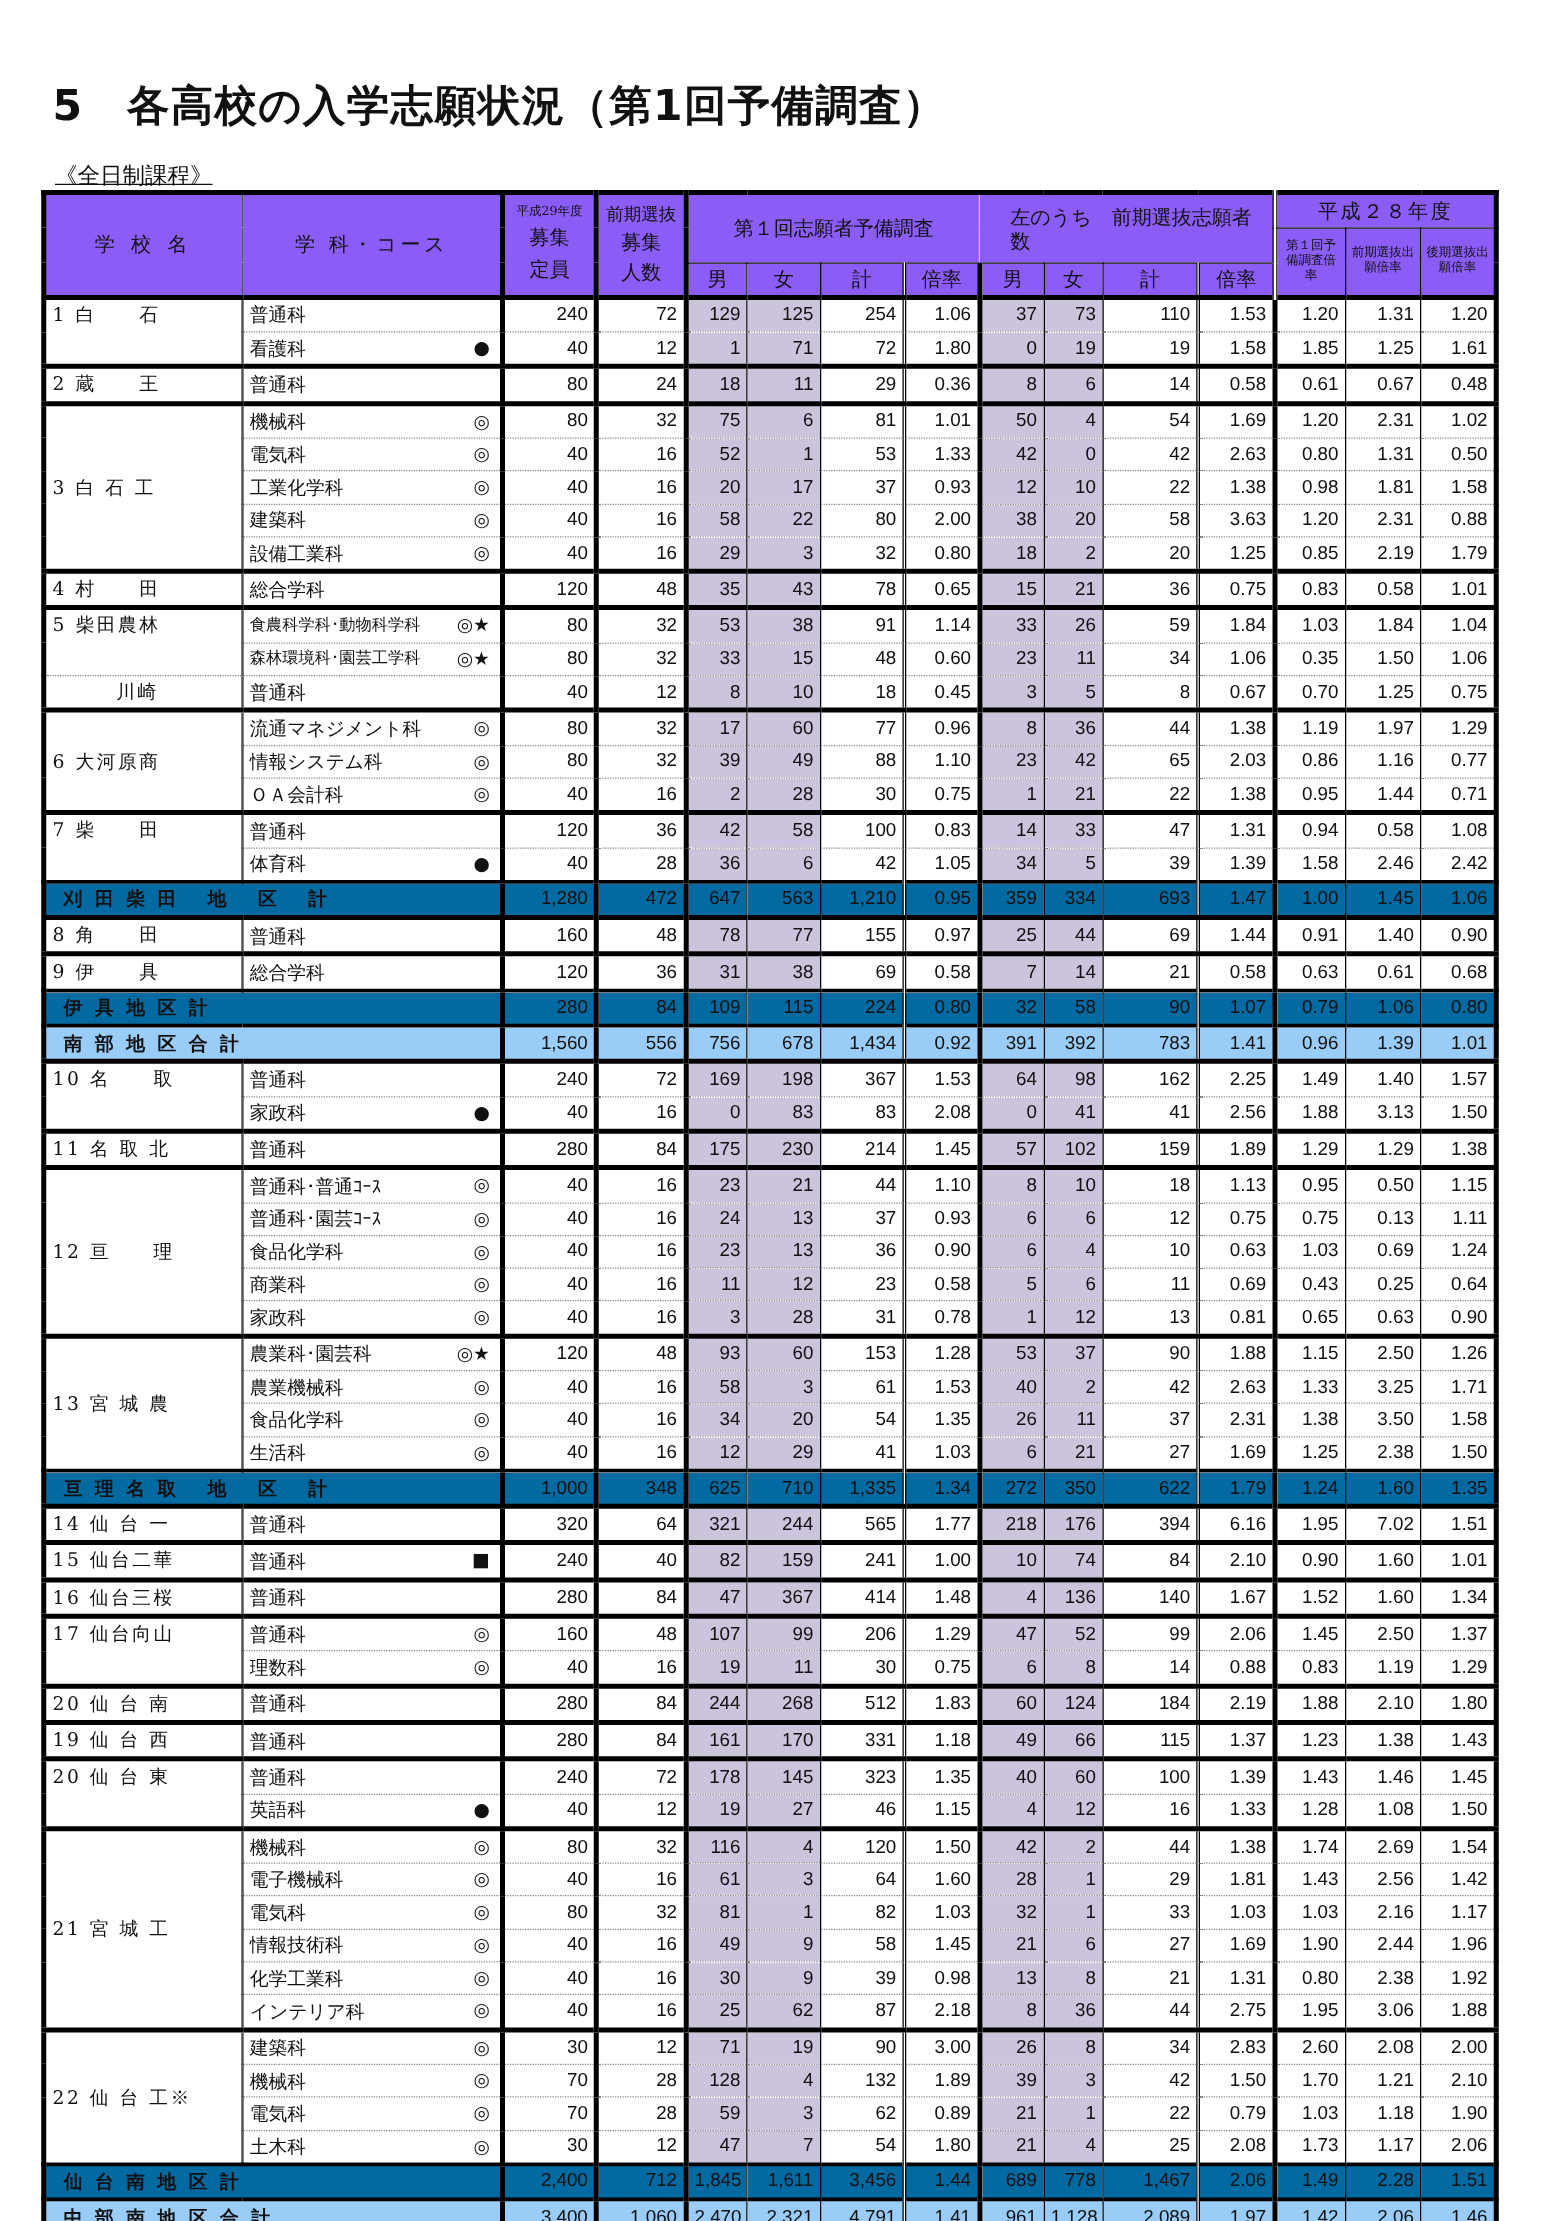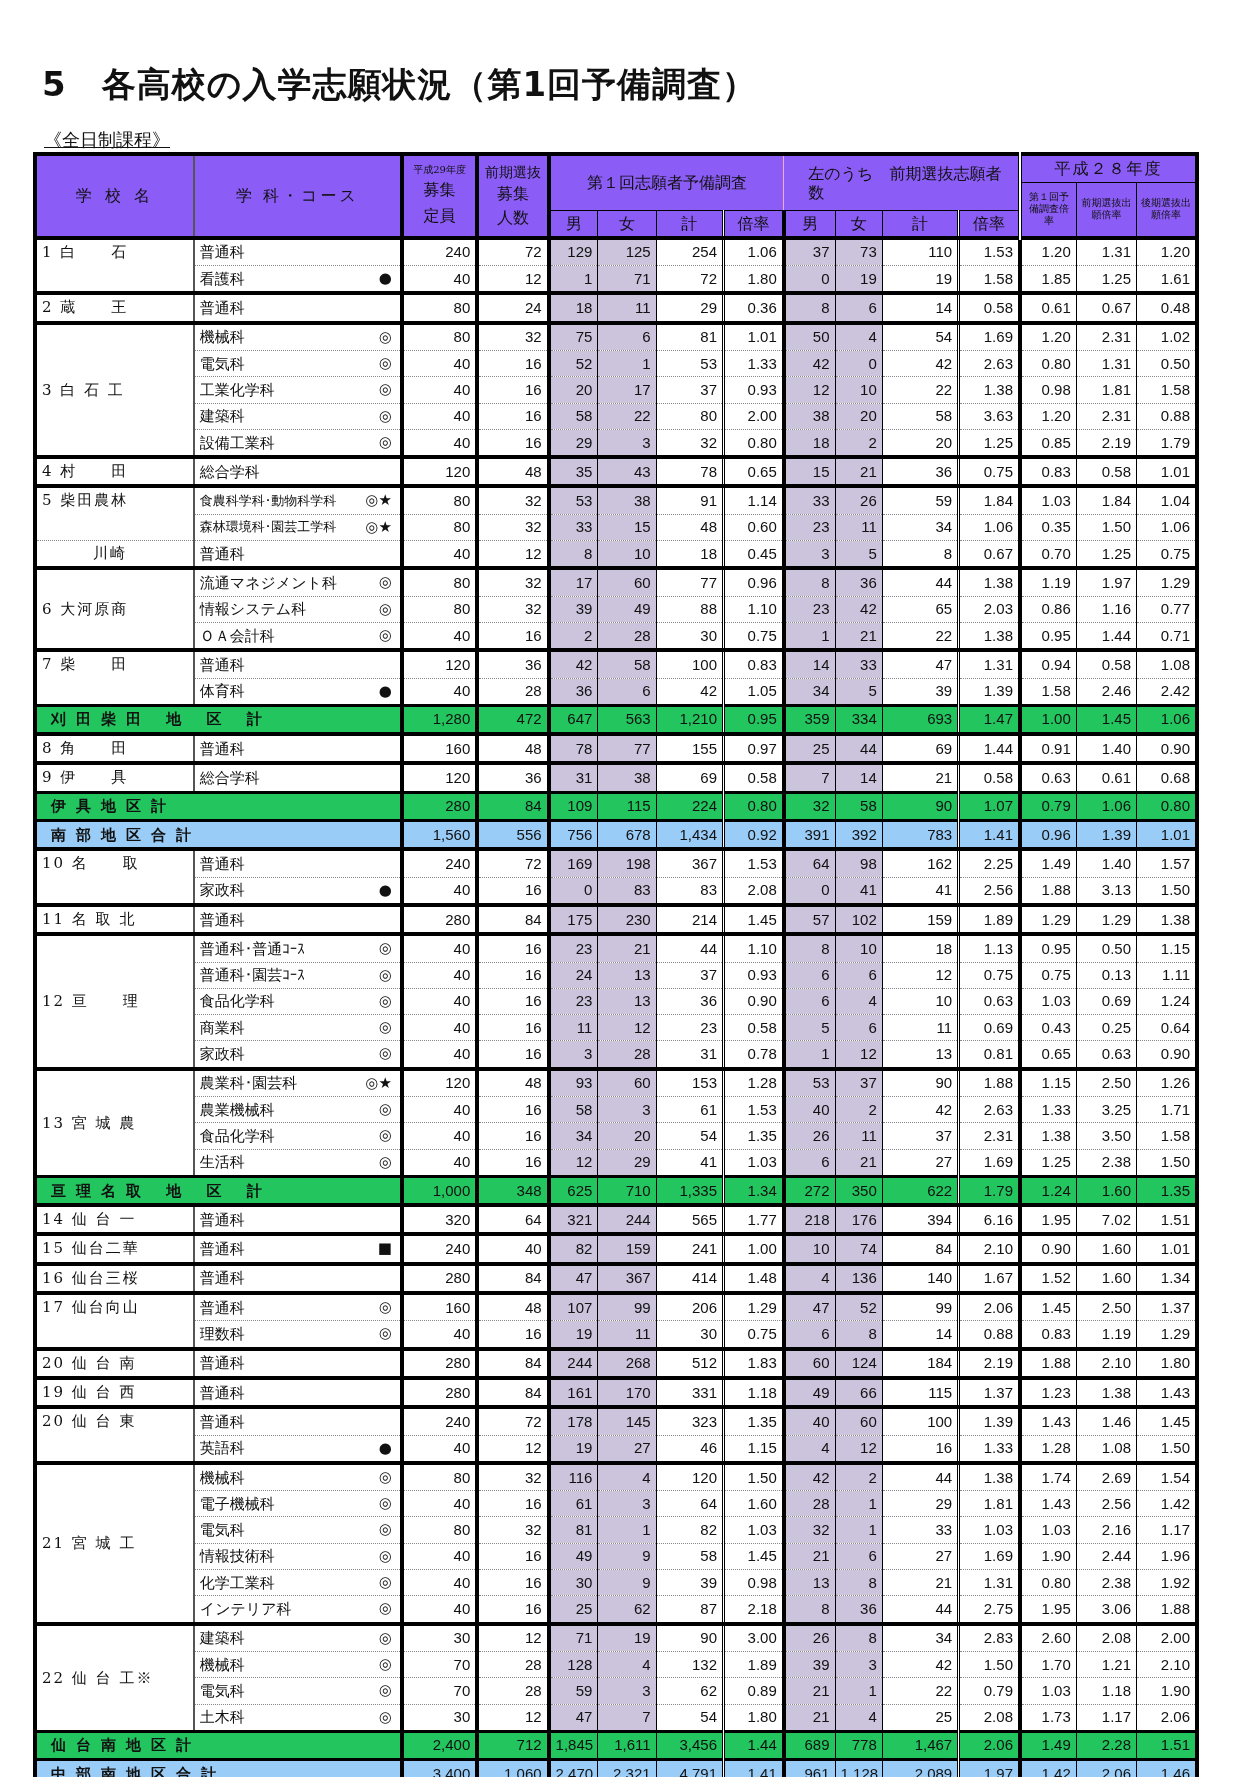--- a/index.html
+++ b/index.html
@@ -13,21 +13,21 @@
   .num { text-align:right; font-family:"Liberation Sans", sans-serif; font-size:15.5px; }
   .lav { background:#ccc3dc; }
   .school { font-size:16px; letter-spacing:2px; vertical-align:middle; border-right:2px solid #555 !important; }
   .dept { font-size:16px; position:relative; border-right:4px solid #000 !important; }
   .dept .dl { display:inline-block; }
   .dept .mk { position:absolute; right:8px; top:0; font-size:15px; }
   .dept.sm { font-size:13px; }
   .grp-top td { border-top:4px solid #000 !important; }
   .rt2 { border-right:3px double #000 !important; }
   .rt4 { border-right:4px solid #000 !important; }
-  tr.sub td { background:#22c55e; font-family:"DejaVu Sans", sans-serif; font-weight:bold; border-top:3px solid #000 !important; border-bottom:1px solid #000 !important; }
+  tr.sub td { background:#0369a1; font-family:"DejaVu Sans", sans-serif; font-weight:bold; border-top:3px solid #000 !important; border-bottom:1px solid #000 !important; }
   tr.tot td { background:#99ccf7; font-family:"DejaVu Sans", sans-serif; font-weight:bold; border-top:3px solid #000 !important; border-bottom:1px solid #000 !important; }
   tr.sub td.num, tr.tot td.num { font-weight:normal; font-family:"Liberation Sans", sans-serif; }
   .sublabel { letter-spacing:10px; font-size:16px; padding-left:14px !important; }
   .watermark { position:absolute; left:1136px; top:1814px; font-family:"DejaVu Sans", sans-serif; font-weight:bold; font-size:21px; color:#0f766e; letter-spacing:-1px;margin-top:44px; }
 </style>
 </head>
 <body>
 
 <div class="title">5　各高校の入学志願状況（第1回予備調査）</div>
 <div class="subtitle">《全日制課程》</div>

